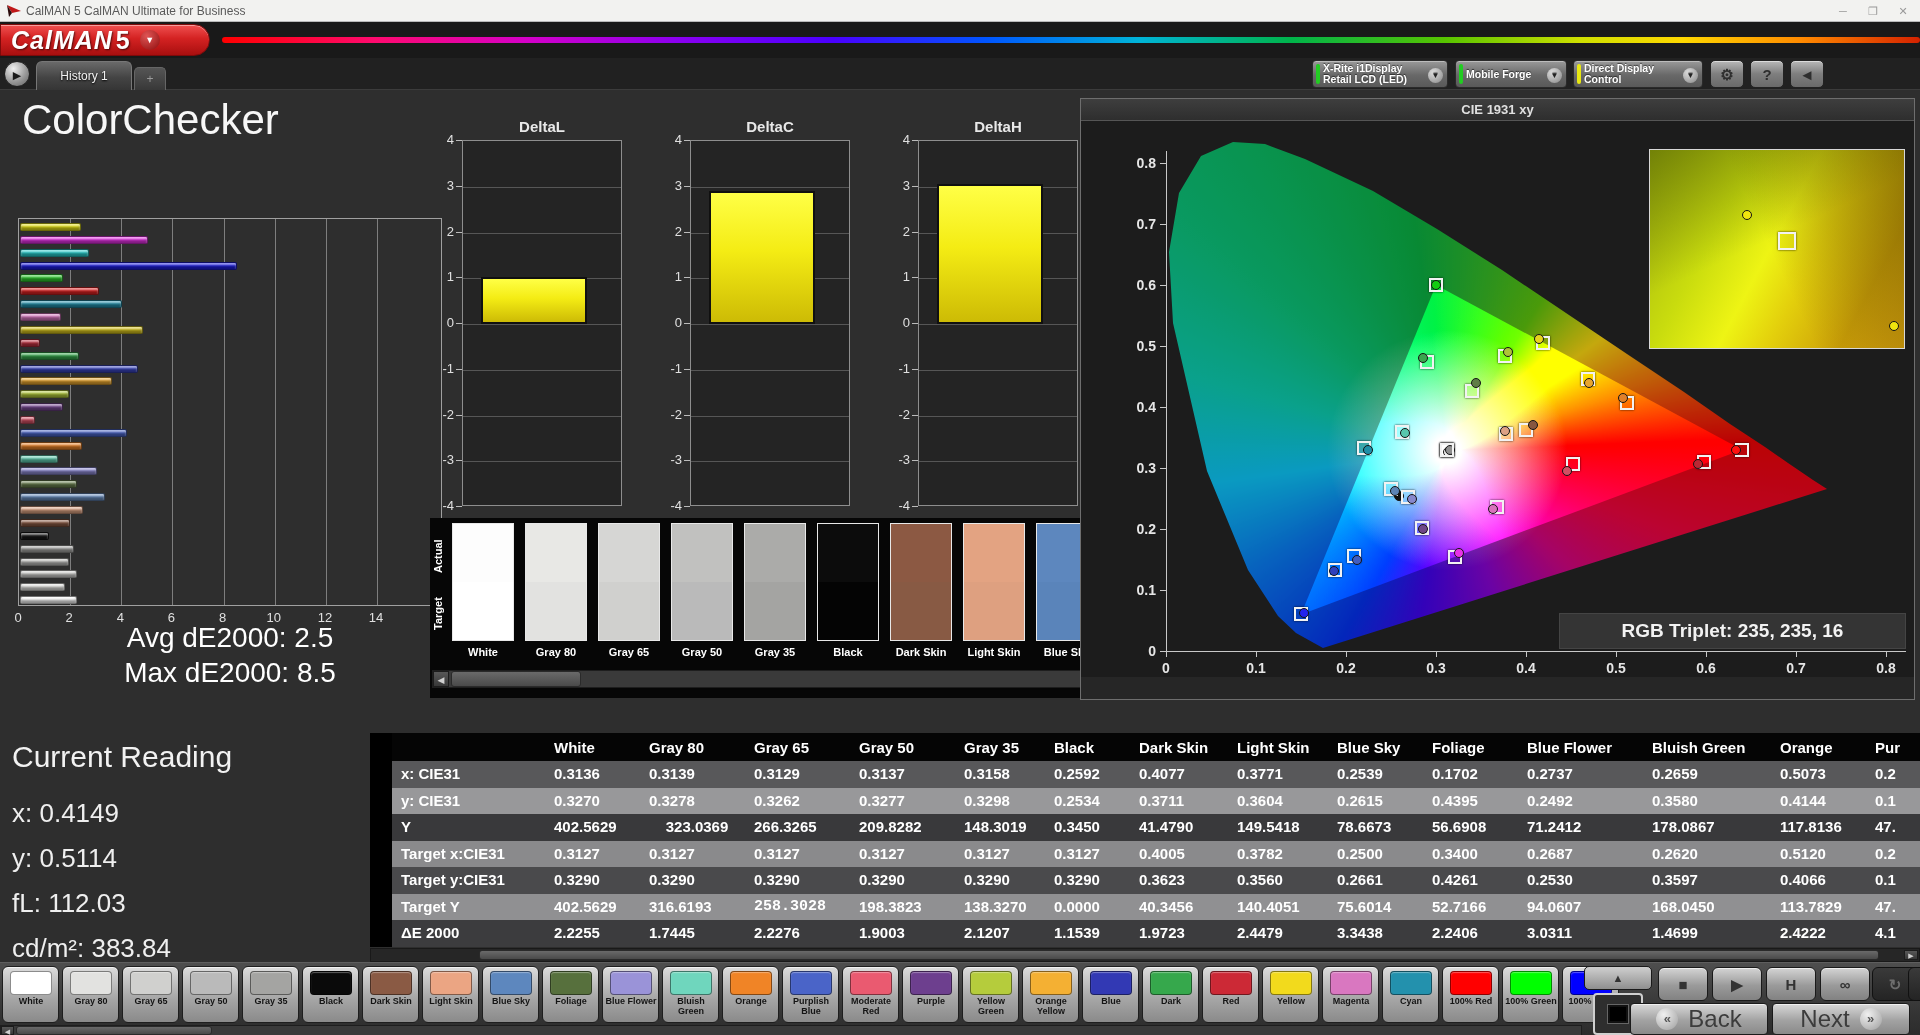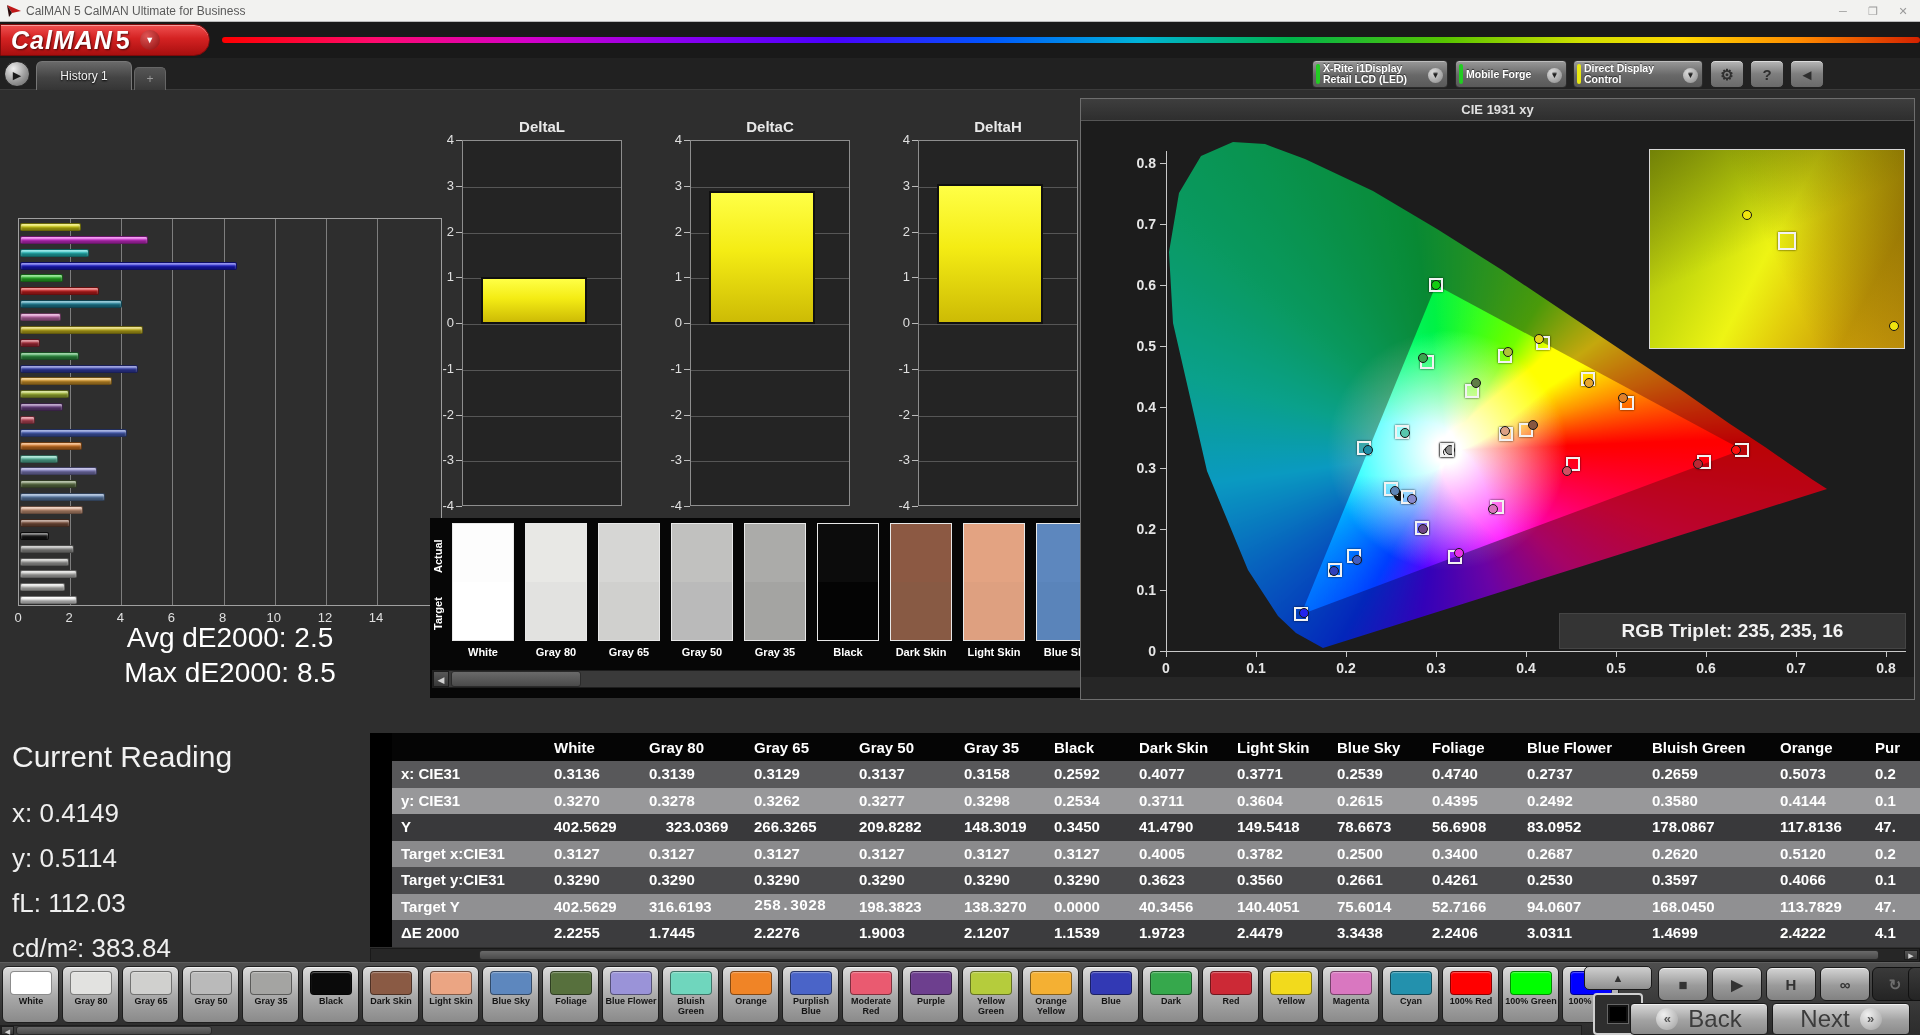--- a/index.html
+++ b/index.html
@@ -177,20 +177,21 @@
     <div class="meter-dd" style="left:1573px;width:130px">
       <i class="meter-stripe" style="background:#e8e812"></i>
       <span>Direct Display Control</span>
       <span class="dd-arrow">▼</span>
     </div>
     <div class="sq-btn" style="left:1710px">⚙</div>
     <div class="sq-btn" style="left:1750px">?</div>
     <div class="sq-btn" style="left:1790px">◄</div>
   </div>
 
+  <div id="cc-title" class="abs">ColorChecker</div>
   <div id="de-plot" class="abs">
       <div class="de-grid" style="left: 51.1515px;"></div>
       <div class="de-grid" style="left: 102.303px;"></div>
       <div class="de-grid" style="left: 153.455px;"></div>
       <div class="de-grid" style="left: 204.606px;"></div>
       <div class="de-grid" style="left: 255.758px;"></div>
       <div class="de-grid" style="left: 306.909px;"></div>
       <div class="de-grid" style="left: 358.061px;"></div>
       <div class="de-bar" title="100% Yellow: 2.4" style="top: 4px; width: 61.3818px; background: rgb(233, 228, 20);"></div>
       <div class="de-bar" title="100% Magenta: 5" style="top: 16.8667px; width: 127.879px; background: rgb(230, 50, 230);"></div>
@@ -475,21 +476,21 @@
         <div class="dt-cell" style="width: 153px;">x: CIE31</div>
         <div class="dt-cell" style="width: 95px;">0.3136</div>
         <div class="dt-cell" style="width: 105px;">0.3139</div>
         <div class="dt-cell" style="width: 105px;">0.3129</div>
         <div class="dt-cell" style="width: 105px;">0.3137</div>
         <div class="dt-cell" style="width: 90px;">0.3158</div>
         <div class="dt-cell" style="width: 85px;">0.2592</div>
         <div class="dt-cell" style="width: 98px;">0.4077</div>
         <div class="dt-cell" style="width: 100px;">0.3771</div>
         <div class="dt-cell" style="width: 95px;">0.2539</div>
-        <div class="dt-cell" style="width: 95px;">0.4740</div>
+        <div class="dt-cell" style="width: 95px;">0.1702</div>
         <div class="dt-cell" style="width: 125px;">0.2737</div>
         <div class="dt-cell" style="width: 128px;">0.2659</div>
         <div class="dt-cell" style="width: 95px;">0.5073</div>
         <div class="dt-cell" style="width: 86px;">0.2</div>
       </div>
       <div class="dt-row" style="top: 54.5px; height: 26.5px; background: rgb(152, 152, 154);">
         <div class="dt-cell" style="width: 153px;">y: CIE31</div>
         <div class="dt-cell" style="width: 95px;">0.3270</div>
         <div class="dt-cell" style="width: 105px;">0.3278</div>
         <div class="dt-cell" style="width: 105px;">0.3262</div>
@@ -510,21 +511,21 @@
         <div class="dt-cell" style="width: 95px;">402.5629</div>
         <div class="dt-cell" style="width: 105px; text-align: center;">323.0369</div>
         <div class="dt-cell" style="width: 105px;">266.3265</div>
         <div class="dt-cell" style="width: 105px;">209.8282</div>
         <div class="dt-cell" style="width: 90px;">148.3019</div>
         <div class="dt-cell" style="width: 85px;">0.3450</div>
         <div class="dt-cell" style="width: 98px;">41.4790</div>
         <div class="dt-cell" style="width: 100px;">149.5418</div>
         <div class="dt-cell" style="width: 95px;">78.6673</div>
         <div class="dt-cell" style="width: 95px;">56.6908</div>
-        <div class="dt-cell" style="width: 125px;">83.0952</div>
+        <div class="dt-cell" style="width: 125px;">71.2412</div>
         <div class="dt-cell" style="width: 128px;">178.0867</div>
         <div class="dt-cell" style="width: 95px;">117.8136</div>
         <div class="dt-cell" style="width: 86px;">47.</div>
       </div>
       <div class="dt-row" style="top: 107.5px; height: 26.5px; background: rgb(138, 138, 140);">
         <div class="dt-cell" style="width: 153px;">Target x:CIE31</div>
         <div class="dt-cell" style="width: 95px;">0.3127</div>
         <div class="dt-cell" style="width: 105px;">0.3127</div>
         <div class="dt-cell" style="width: 105px;">0.3127</div>
         <div class="dt-cell" style="width: 105px;">0.3127</div>

